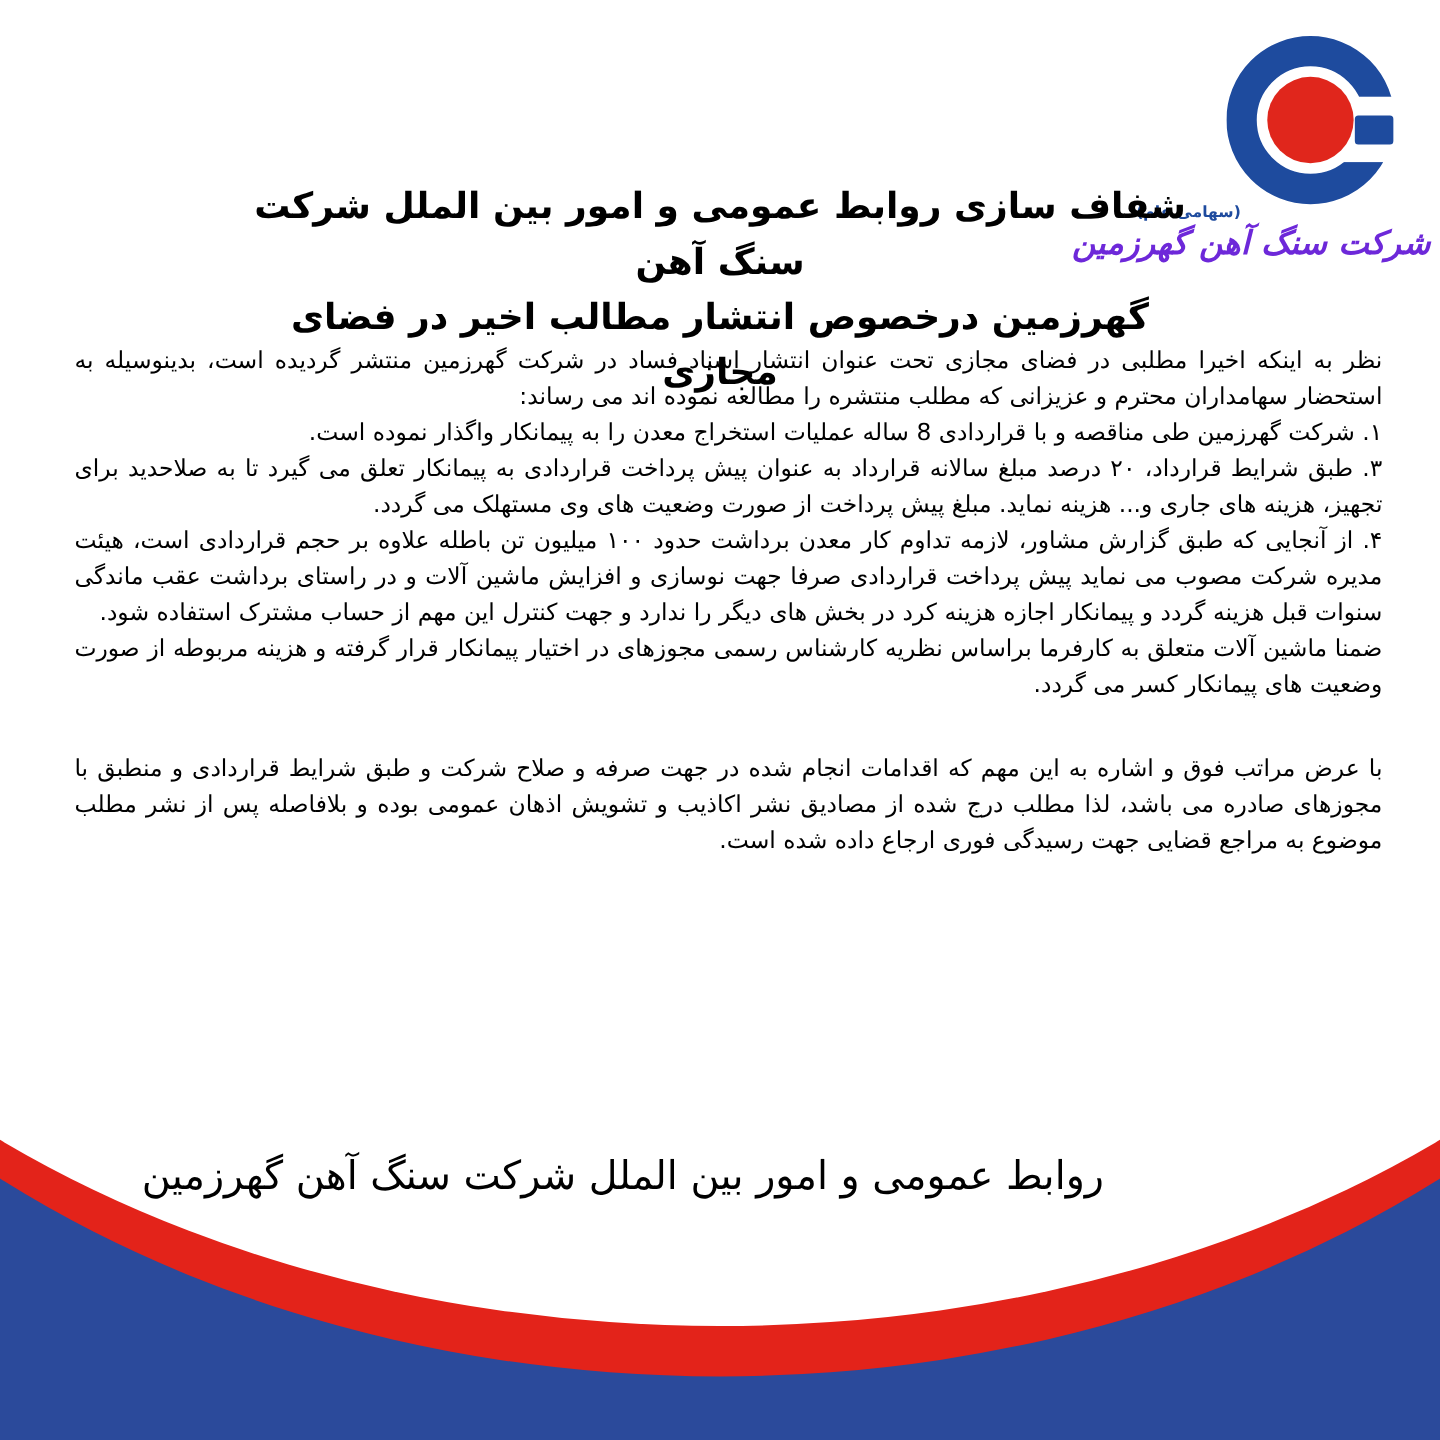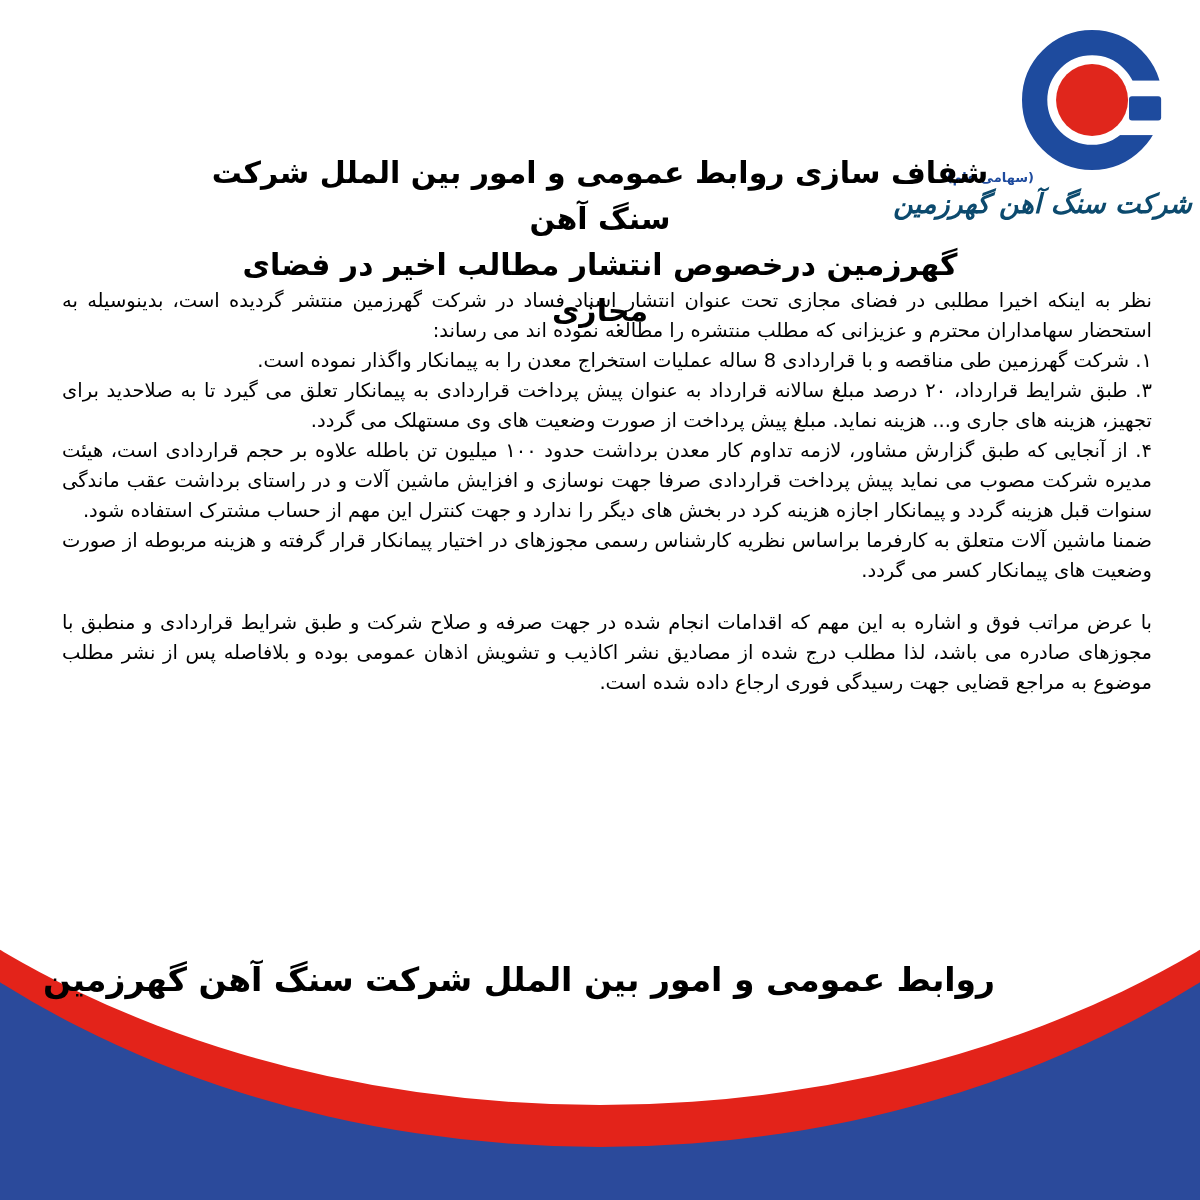--- a/index.html
+++ b/index.html
@@ -14,49 +14,49 @@
 
   
   .logo-svg{position:absolute;top:30px;left:1022px;width:144px;height:144px;}
   .logo-type{
     position:absolute;top:170px;right:166px;
     font-size:13px;font-weight:bold;color:#1e4b9e;
     direction:rtl;white-space:nowrap;margin-left:44px;
   }
   .logo-name{
     position:absolute;top:188px;right:8px;
-    font-size:27px;font-weight:bold;font-style:italic;color:#0c4a6e;
+    font-size:27px;font-weight:bold;font-style:italic;color:#6d28d9;
     direction:rtl;white-space:nowrap;text-align:center;
   }
 
   
   .title{
     position:absolute;top:150px;left:210px;width:780px;
     text-align:center;color:#000;
     font-size:30px;font-weight:bold;line-height:46px;
   }
 
   
   .body-text{
     position:absolute;top:286px;right:48px;left:62px;
     color:#000;font-size:19.5px;line-height:30px;
     text-align:justify;
   }
   .body-text p{margin:0;}
-  .body-text p.closing{margin-top:22px;}
+  .body-text p.closing{margin-top:40px;}
 
   
   .bottom-wave{
     position:absolute;top:930px;left:0;width:1200px;height:270px;
     z-index:1;
   }
   .footer-sign{
     position:absolute;top:956px;left:0;width:1038px;
     text-align:center;color:#000;
-    font-size:33px;font-weight:bold;line-height:48px;
+    font-size:33px;font-weight:normal;line-height:48px;
     z-index:2;
   }
 </style>
 </head>
 <body>
 
 <div class="page">
 
   <svg class="logo-svg" viewBox="0 0 148 148" xmlns="http://www.w3.org/2000/svg" aria-hidden="true">
     <circle cx="72" cy="72" r="59" fill="none" stroke="#1e4b9e" stroke-width="26"></circle>

